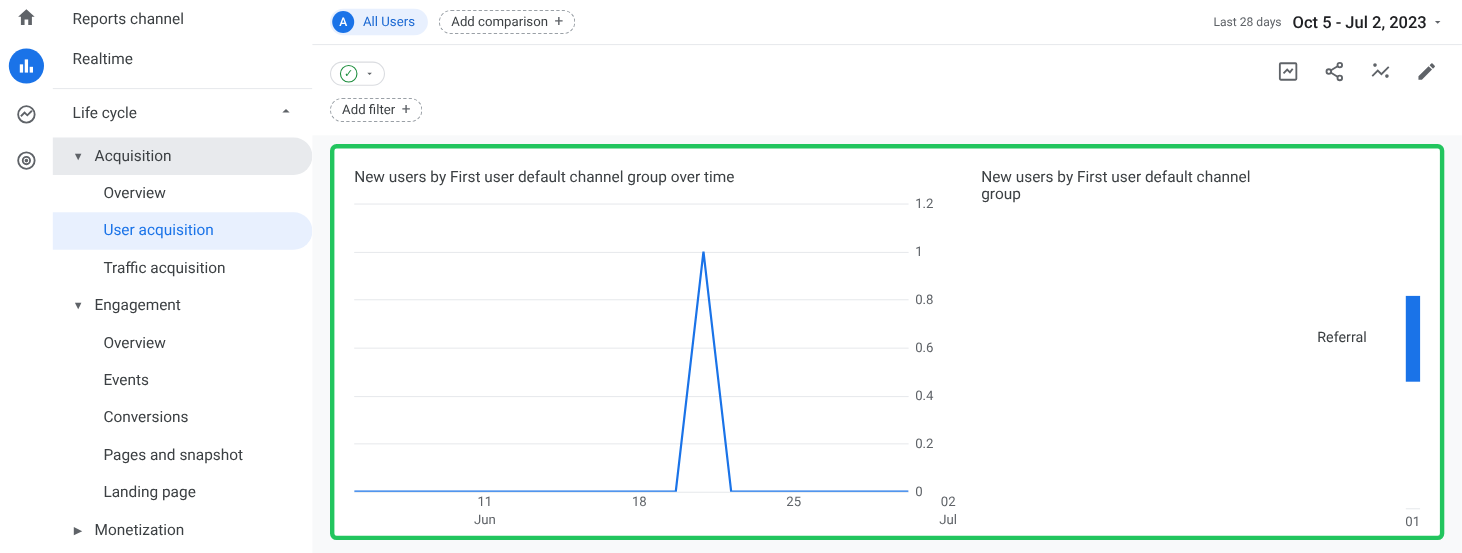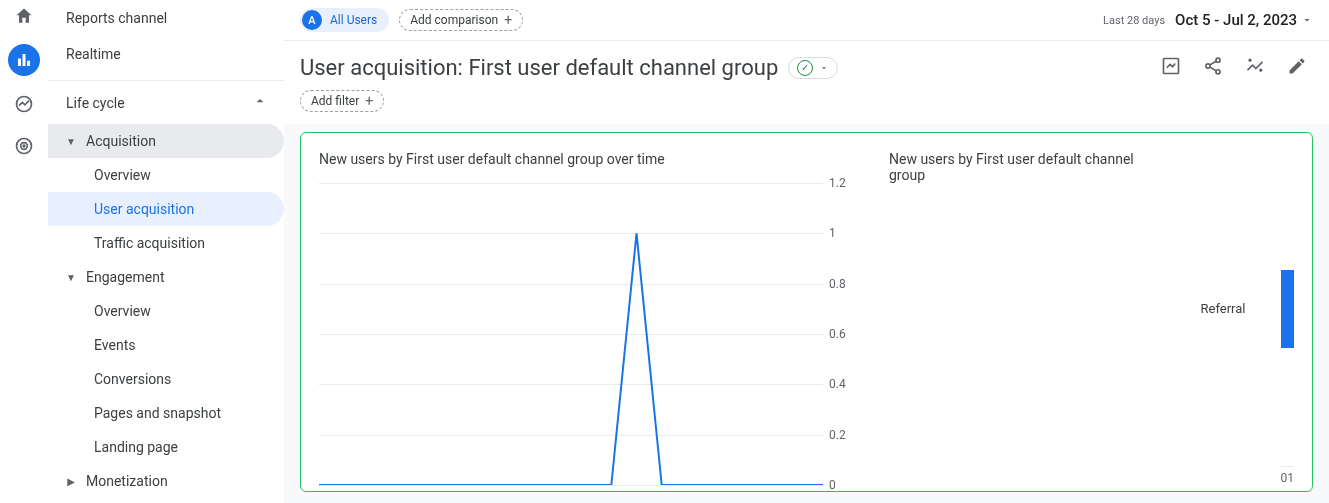--- a/index.html
+++ b/index.html
@@ -222,21 +222,21 @@
     .filter-row {
       padding: 4px 16px 12px 16px;
     }
     .content-area {
       flex: 1;
       background: #f8f9fa;
       padding: 8px 16px;
     }
     .cards {
       background: #fff;
-      border: 1px solid #22c55e;
+      border: 4px solid #22c55e;
       border-radius: 6px;
       display: flex;
       height: 360px;
       padding: 18px 8px 6px 8px;
     }
     .card-left {
       flex: 0 0 560px;
       padding: 0 10px;
       display: flex;
       flex-direction: column;
@@ -428,21 +428,20 @@
         <span class="date-range-value">
           <span>Oct 5 - Jul 2, 2023</span>
           <svg width="12" height="12" viewBox="0 0 24 24" fill="#5f6368">
               <path d="M7 10l5 5 5-5z"></path>
             </svg>
         </span>
       </div>
     </div>
 
     <div class="title-row">
-      <span class="page-title">User acquisition: First user default channel group</span>
       <span class="status-chip">
         <span class="status-check">✓</span>
         <svg width="10" height="10" viewBox="0 0 24 24" fill="#5f6368">
             <path d="M7 10l5 5 5-5z"></path>
           </svg>
       </span>
       <div class="action-icons">
         <span>
           <svg width="20" height="20" viewBox="0 0 24 24" fill="none" stroke="#5f6368" stroke-width="2">
               <rect x="3" y="3" width="18" height="18" rx="1"></rect>
@@ -501,20 +500,26 @@
             <div class="y-axis" id="line-yaxis">
                 <div class="y-tick" style="top: 100%;">0</div>
                 <div class="y-tick" style="top: 83.3333%;">0.2</div>
                 <div class="y-tick" style="top: 66.6667%;">0.4</div>
                 <div class="y-tick" style="top: 50%;">0.6</div>
                 <div class="y-tick" style="top: 33.3333%;">0.8</div>
                 <div class="y-tick" style="top: 16.6667%;">1</div>
                 <div class="y-tick" style="top: 0%;">1.2</div>
               </div>
           </div>
+          <div class="x-axis" id="line-xaxis" style="padding-right: 36px; position: relative;">
+              <div class="x-tick" style="left: 22%;">11<span class="sub">Jun</span></div>
+              <div class="x-tick" style="left: 48%;">18</div>
+              <div class="x-tick" style="left: 74%;">25</div>
+              <div class="x-tick" style="left: 100%;">02<span class="sub">Jul</span></div>
+            </div>
         </div>
 
         <div class="card-right">
           <div class="card-title">New users by First user default channel group</div>
           <div class="bar-chart-wrap">
             <div class="bar-row">
               <div class="bar-label" id="bar-label">Referral</div>
               <div class="bar-track">
                 <div class="bar" id="bar-rect" style="width: 100%; background: rgb(26, 115, 232);"></div>
               </div>

